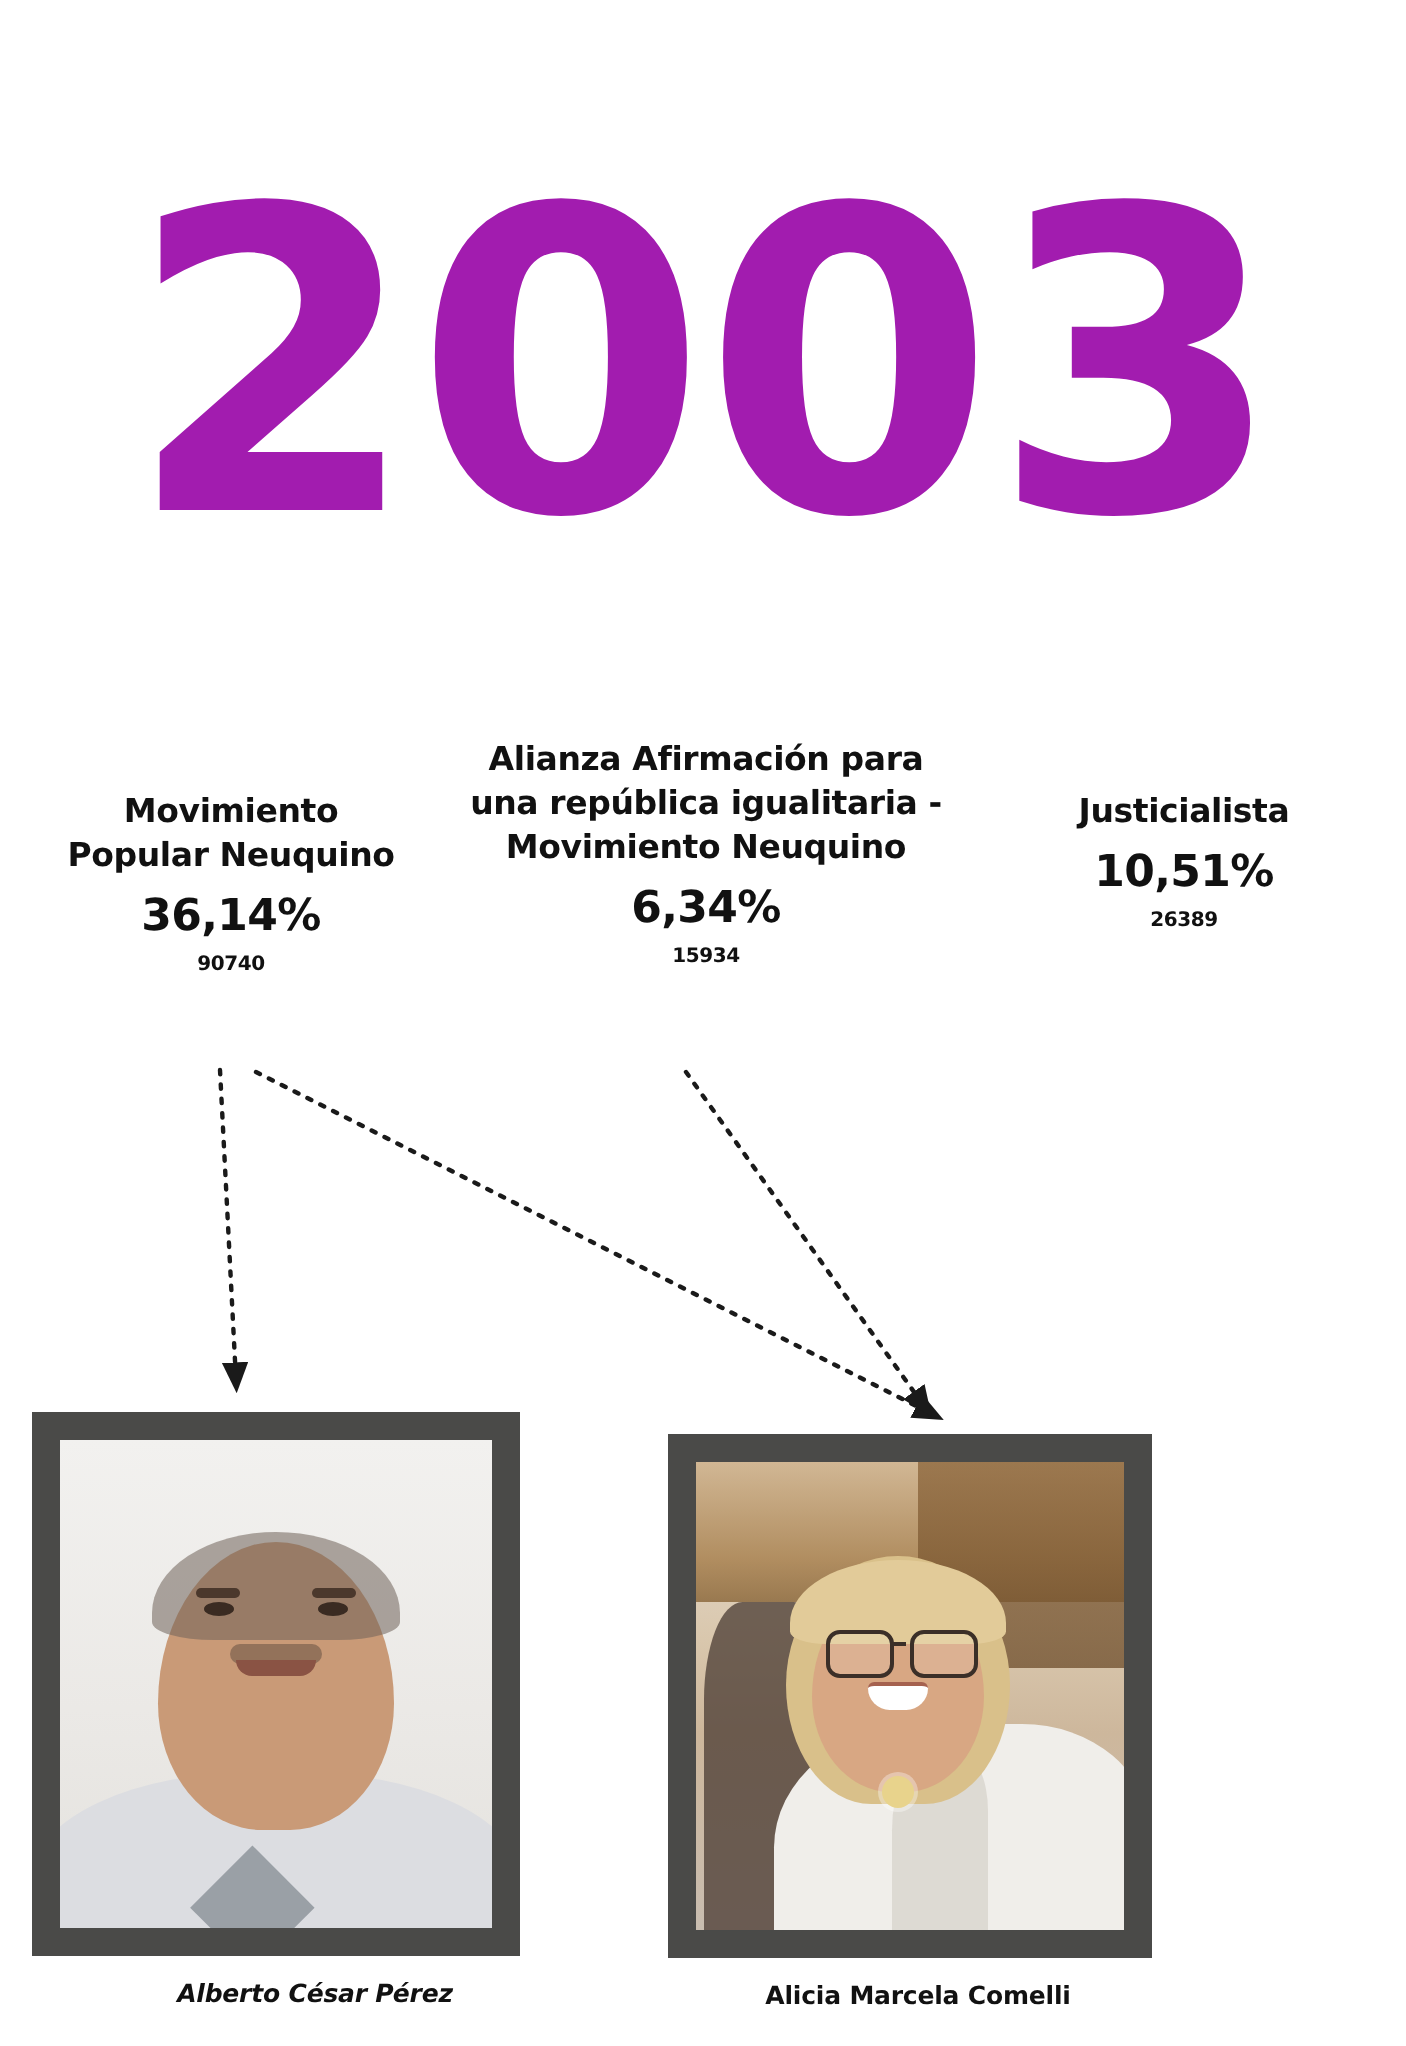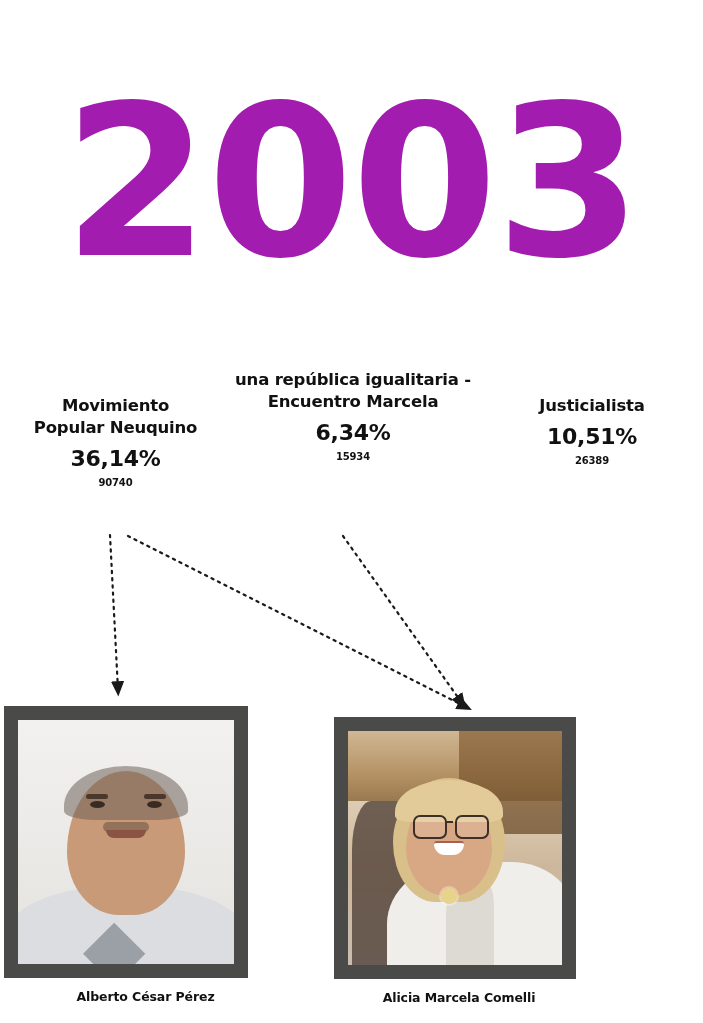--- a/index.html
+++ b/index.html
@@ -95,21 +95,21 @@
   }
   .caption {
     text-align: center;
     font-weight: bold;
     font-size: 12.5px;
     color: #111111;
     margin-top: 11px;
     letter-spacing: -0.1px;
   }
 
-  .card-left  { left: 4px;   top: 706px; width: 283px; }
+  .card-left  { left: 16px;   top: 706px; width: 283px; font-style: italic; }
   .card-left .frame  { width: 244px; height: 272px; }
   .card-right { left: 334px; top: 717px; width: 250px; }
   .card-right .frame { width: 242px; height: 262px; }
 
   
   .p1-bg {
     position: absolute; inset: 0;
     background: linear-gradient(180deg,#f2f1ef 0%, #ebe9e6 55%, #e4e2de 100%);
   }
   .p1-shirt {
@@ -299,22 +299,23 @@
     <div class="party-name">
       <div>Movimiento</div>
       <div>Popular Neuquino</div>
     </div>
     <div class="party-pct">36,14%</div>
     <div class="party-votes">90740</div>
   </div>
 
   <div class="party party-2">
     <div class="party-name">
+      <div>Alianza Afirmación para</div>
       <div>una república igualitaria -</div>
-      <div>Encuentro Marcela</div>
+      <div>Movimiento Neuquino</div>
     </div>
     <div class="party-pct">6,34%</div>
     <div class="party-votes">15934</div>
   </div>
 
   <div class="party party-3">
     <div class="party-name">
       <div>Justicialista</div>
     </div>
     <div class="party-pct">10,51%</div>

